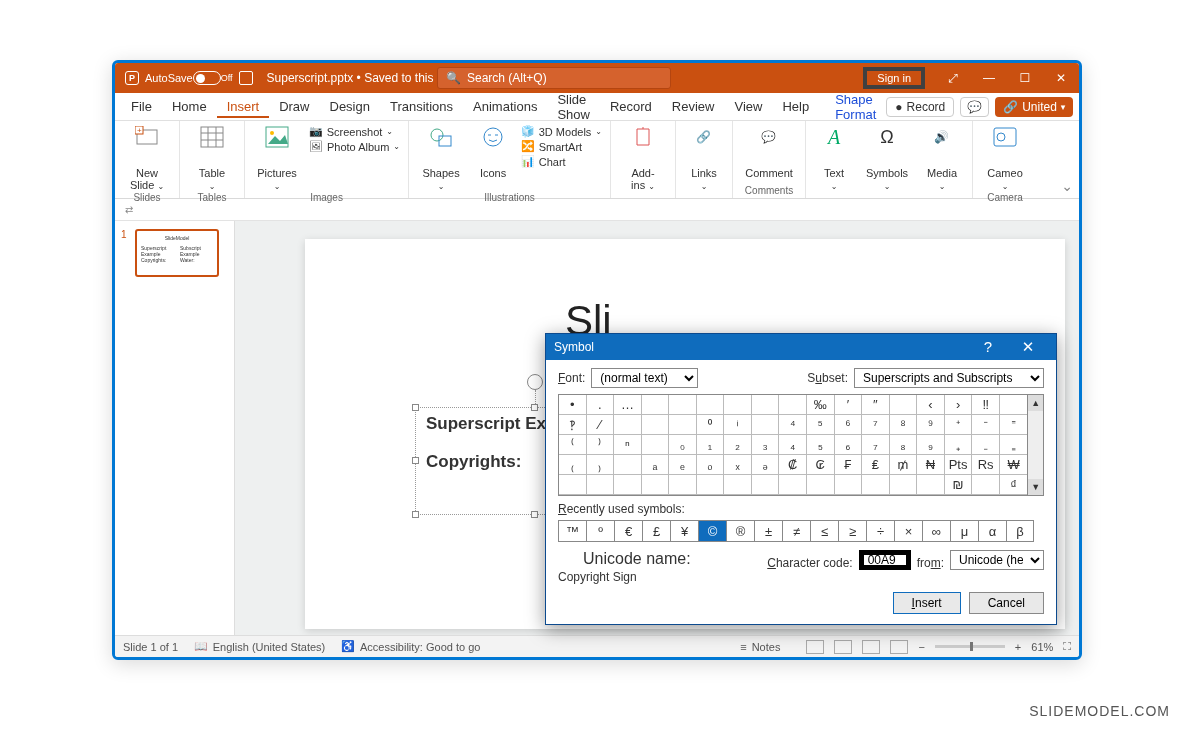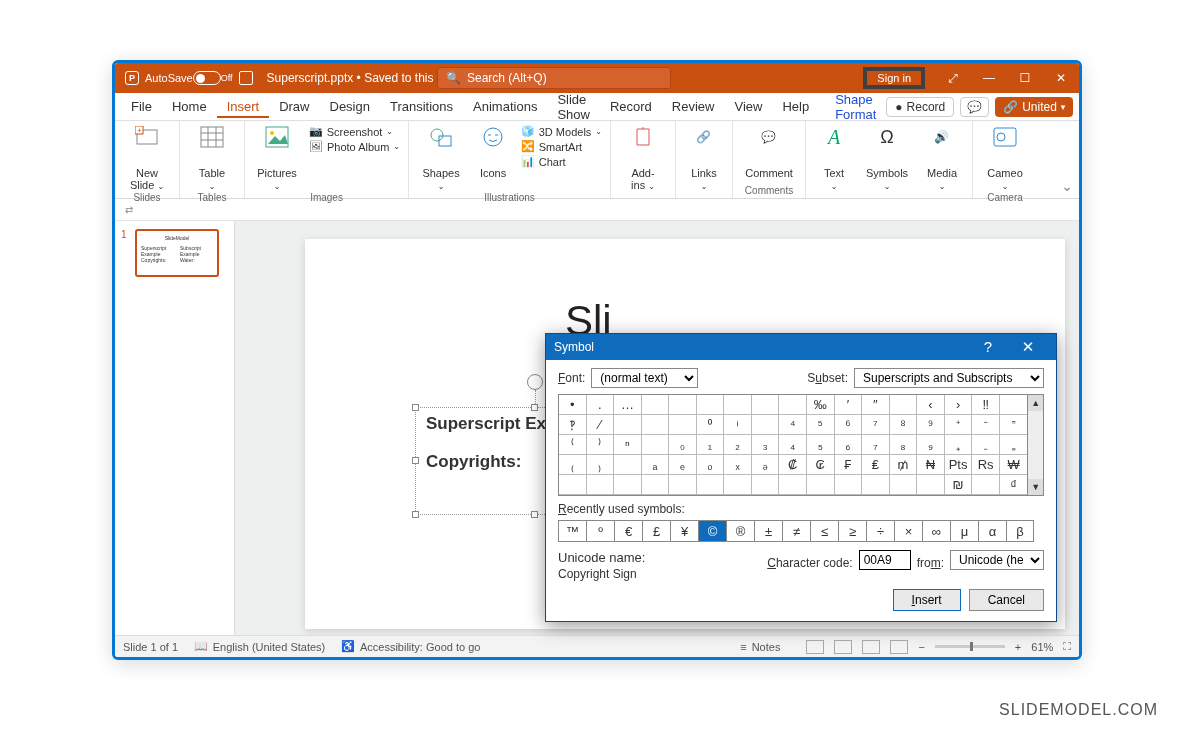--- a/index.html
+++ b/index.html
@@ -124,39 +124,39 @@
   .char-grid .cell:nth-child(17n){border-right:none;}
   .char-grid-wrap{display:flex;}
   .char-scroll{width:16px;border:1px solid #888;border-left:none;background:#eee;display:flex;flex-direction:column;}
   .char-scroll .s-btn{height:16px;text-align:center;font-size:9px;line-height:16px;background:#ddd;}
   .char-scroll .s-track{flex:1;}
   .recent-row { display:flex; margin-top:4px;}
   .recent-row .cell { border:1px solid #888; border-right:none; width:28px; height:22px; display:flex;align-items:center;justify-content:center;font-size:13px;}
   .recent-row .cell:last-child{border-right:1px solid #888;}
   .recent-row .cell.sel{background:#0f6cbd;color:#fff;}
   .uni-row { display:flex; justify-content:space-between; align-items:flex-start; margin-top:8px;}
-  .uni-left .label{font-size:13px;}
+  .uni-left .label{font-size:16px;margin-left:25px;}
   .uni-left .val{font-size:12px;margin-top:2px;}
   .uni-right { display:flex; align-items:flex-end; gap:6px;}
-  .uni-input { border:1px solid #000000; width:52px; height:20px; padding:0 4px;font-size:12px;}
+  .uni-input { border:5px solid #000000; width:52px; height:20px; padding:0 4px;font-size:12px;}
   .dlg-btns { margin-top:8px; display:flex; justify-content:flex-end; gap:8px;}
   .dlg-btn { border:1px solid #888; background:#e9e9e9; padding:3px 18px; font-size:12px;}
   .dlg-btn.primary { border:1.5px solid #0f6cbd;}
   
   .statusbar {
     height: 22px; background:#f3f3f3; border-top:1px solid #ddd;
     display:flex; align-items:center; font-size:11px; color:#555; padding:0 8px;
   }
   .statusbar .seg{margin-right:16px;display:flex;align-items:center;gap:5px;}
   .statusbar .right{margin-left:auto;display:flex;align-items:center;gap:10px;}
   .zoom-track{width:70px;height:3px;background:#ccc;position:relative;}
   .zoom-track::after{content:"";position:absolute;left:35px;top:-3px;width:3px;height:9px;background:#777;}
   .view-btn{width:18px;height:14px;border:1px solid #aaa;display:inline-block;}
   .attrib {
-    position:absolute; right:42px; bottom:24px; font-size:16px; letter-spacing:1px; color:#555;
+    position:absolute; right:30px; bottom:24px; font-size:14px; letter-spacing:1px; color:#555;
   }
   u.acc{text-decoration:underline;}
   svg{display:block;}
 </style>
 </head>
 <body>
 
 <div class="outer-card">
 
   <div class="titlebar">

